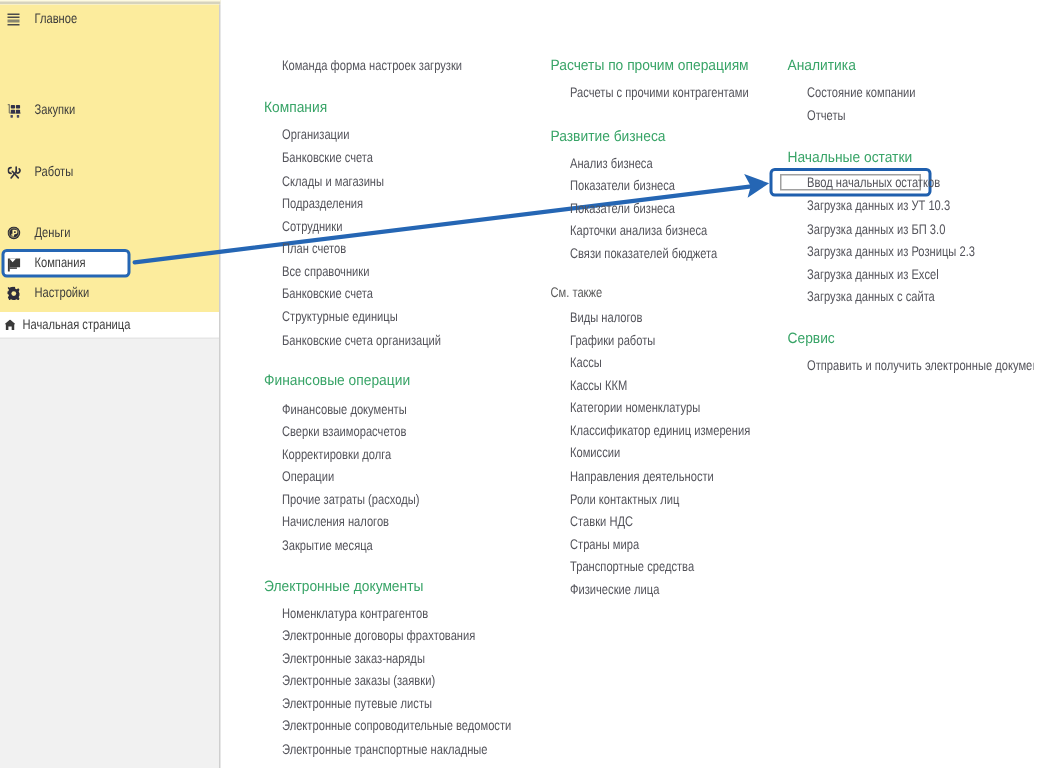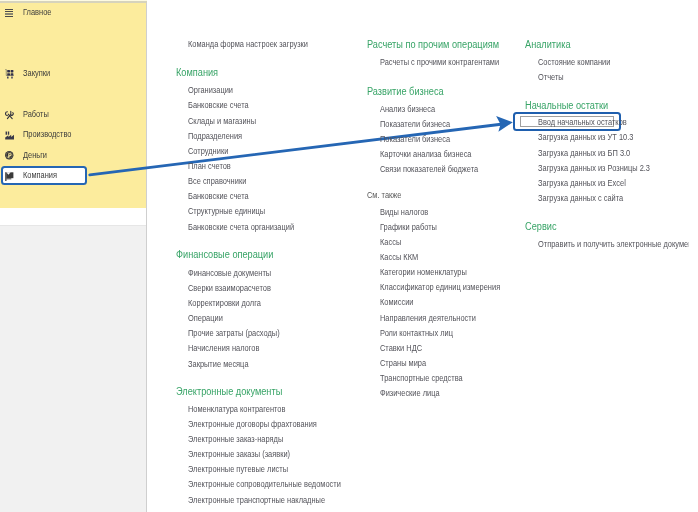--- a/index.html
+++ b/index.html
@@ -99,32 +99,20 @@
                 <path d="M24 18 A19 19 0 1 0 24 56"></path>
                 <path d="M32 42 L72 86"></path>
                 <path d="M58 14 L58 44"></path>
                 <path d="M78 26 A16 16 0 0 1 60 52"></path>
                 <path d="M56 46 L24 86"></path>
               </g>
             </svg>
           </span>
           <span class="lb" style="top:105.80000000000001px">Работы</span>
         </div>
-        <div class="navitem" style="top: 0px;">
-          <span class="ic" style="top:127.4px">
-            <svg width="9.6" height="9.4" viewBox="0 0 96 94">
-              <g fill="#3a3a48">
-                <rect x="6" y="16" width="14" height="32" rx="2"></rect>
-                <rect x="28" y="16" width="14" height="32" rx="2"></rect>
-                <path d="M2 76 L34 52 L34 70 L62 48 L62 70 L90 48 L90 94 L2 94 Z"></path>
-              </g>
-            </svg>
-          </span>
-          <span class="lb" style="top:126.20000000000002px">Производство</span>
-        </div>
         <div class="navitem" style="top: 0px; padding-left: 39px;">
           <span class="ic" style="top:148.3px">
             <svg width="8.5" height="8.5" viewBox="0 0 85 85">
               <circle cx="42.5" cy="42.5" r="42" fill="#2a2a33"></circle>
               <circle cx="42.5" cy="42.5" r="32" fill="none" stroke="#fcec9d" stroke-width="3"></circle>
               <g fill="#fcec9d">
                 <path d="M33 22h17c10 0 16 6 16 15s-6 15-16 15h-7v13H33z"></path>
                 <rect x="25" y="49" width="22" height="6"></rect>
                 <rect x="25" y="60" width="19" height="6"></rect>
               </g>
@@ -142,22 +130,39 @@
               </g>
               <g fill="#ffffff">
                 <path d="M13 3 L34 28 L57 3 Z"></path>
                 <path d="M84 62 L62 40 L84 30 Z" opacity="0"></path>
               </g>
               <path fill="#3a3a3a" d="M13 62h50v12H13z" opacity="0.85"></path>
             </svg>
           </span>
           <span class="lb" style="top:167px">Компания</span>
         </div>
+        <div class="navitem" style="top: 0px;">
+          <span class="ic" style="top:188px">
+            <svg width="8.4" height="9.4" viewBox="0 0 84 94">
+              <g fill="#2d2d3c">
+                <path d="M34 2h16l2 13 10 4 10-8 11 11-8 10 4 10 13 2v16l-13 2-4 10 8 10-11 11-10-8-10 4-2 13H34l-2-13-10-4-10 8L1 72l8-10-4-10-13-2V34l13-2 4-10-8-10L1 1l10 8 10-4z" transform="translate(1,0) scale(0.98,1)"></path>
+              </g>
+              <circle cx="42" cy="47" r="16" fill="#fcec9d"></circle>
+            </svg>
+          </span>
+          <span class="lb" style="top:187.4px">Настройки</span>
+        </div>
       </div>
     <div id="selbox" style="top: 162.7px;"></div>
+    <div id="homeitem">
+      <span class="ic"><svg width="7.4" height="7.2" viewBox="0 0 74 72">
+            <path fill="#3a3a3a" d="M37 0 0 31h9v41h17V47h22v25h17V31h9z"></path>
+          </svg></span>
+      <span class="lb">Начальная страница</span>
+    </div>
     <div id="vdiv"></div>
   </div>
 
   <div id="content">
       <div class="col" style="left: 159.7px; top: 0px;">
         <div class="item" style="position: absolute; left: 12.6px; top: 40px;">Команда форма настроек загрузки</div>
         <div class="sec-h" style="position: absolute; left: 0px; top: 68.5px;">Компания</div>
         <div class="item" style="position: absolute; left: 12.6px; top: 86.2px;">Организации</div>
         <div class="item" style="position: absolute; left: 12.6px; top: 101.35px;">Банковские счета</div>
         <div class="item" style="position: absolute; left: 12.6px; top: 116.5px;">Склады и магазины</div>

